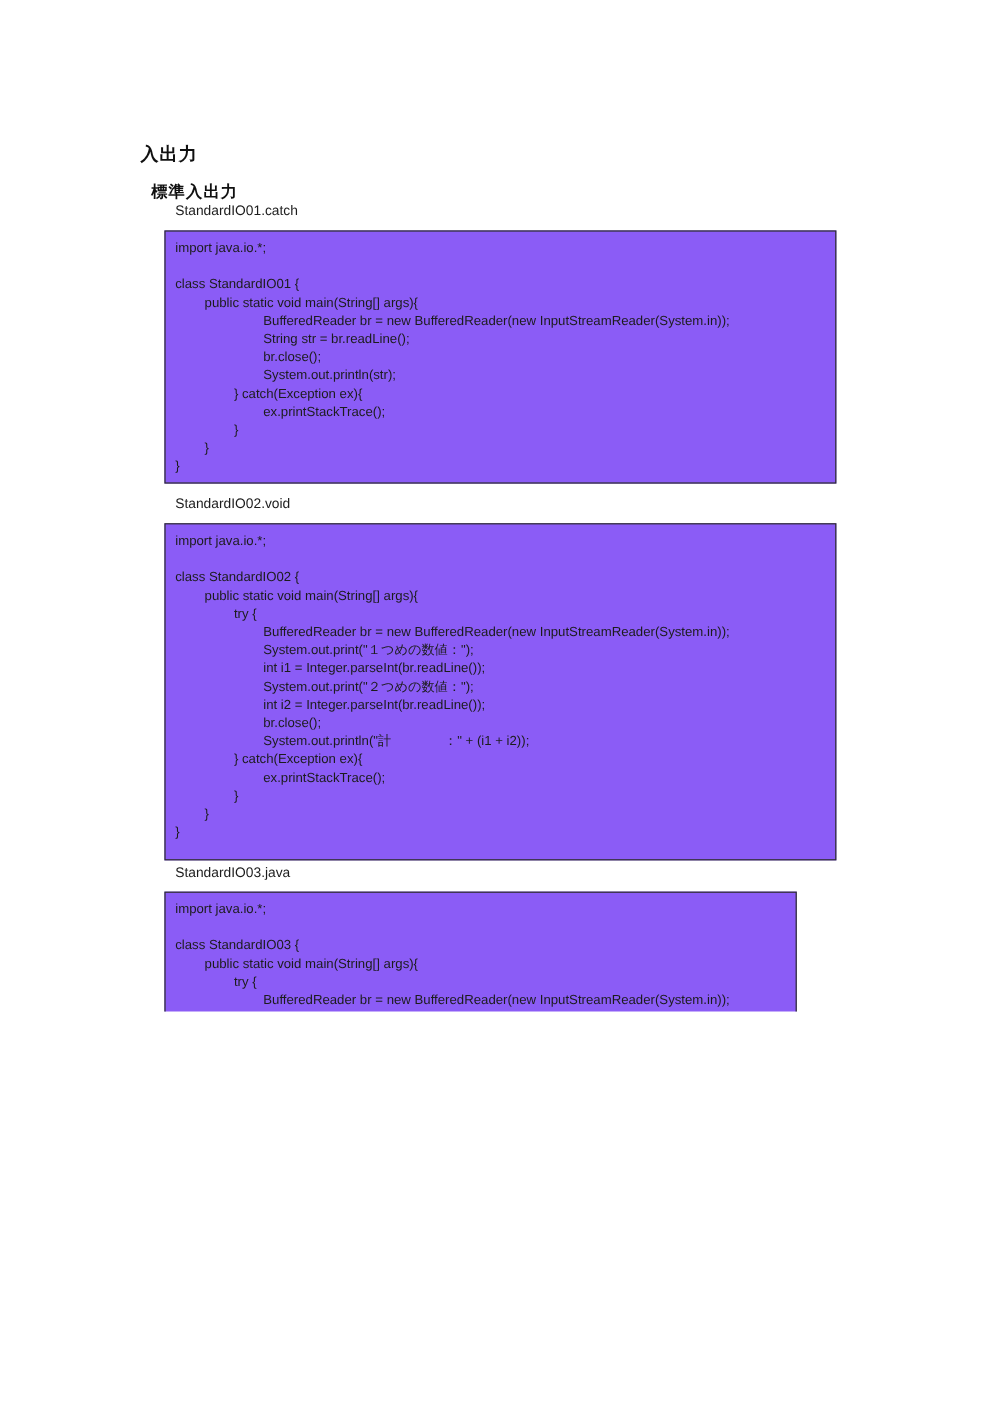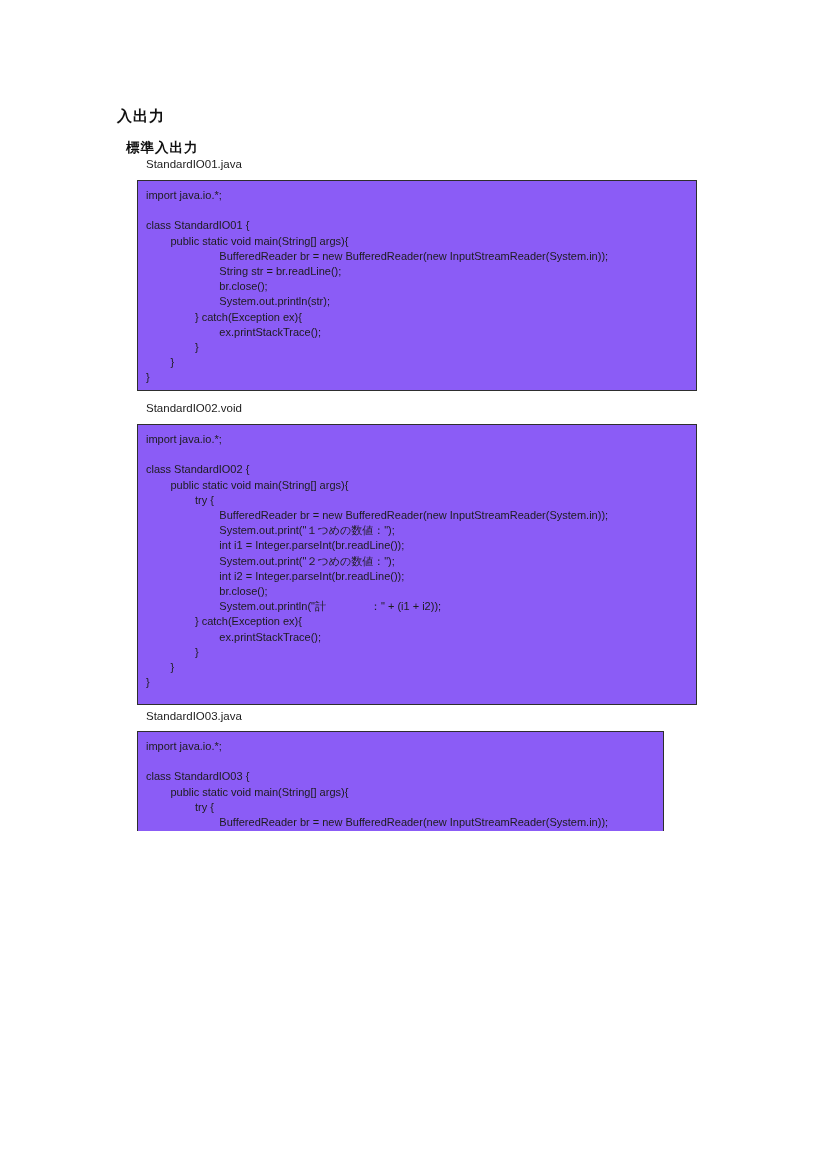--- a/index.html
+++ b/index.html
@@ -1,18 +1,18 @@
 <!DOCTYPE html>
 <html><head>
 <meta charset="utf-8">
 <style>
   * { margin:0; padding:0; box-sizing:border-box; }
   html,body { background:#ffffff; }
   .page {
-    position:relative; width:827px; height:831px; margin:0 auto;
+    position:relative; width:827px; height:831px; margin:12px auto;
     background:#ffffff; overflow:hidden;
     font-family:"Liberation Sans","DejaVu Sans",sans-serif; color:#1c1c1c;
   }
   .doc-title {
     position:absolute; left:117px; top:107px;
     font-size:15px; font-weight:bold; color:#101010; letter-spacing:1px;
   }
   .section-title {
     position:absolute; left:126px; top:139px;
     font-size:13.5px; font-weight:bold; color:#101010; letter-spacing:1px;
@@ -41,21 +41,21 @@
 </style>
 </head>
 <body>
 
 <div class="page">
 
   <div class="doc-title">入出力</div>
 
   <div class="section-title">標準入出力</div>
 
-  <div id="listing1-label" class="listing-label">StandardIO01.java</div>
+  <div id="listing1-label" class="listing-label">StandardIO01.catch</div>
   <pre id="listing1-code" class="code-box">import java.io.*;
 
 class StandardIO01 {
 	public static void main(String[] args){
 			BufferedReader br = new BufferedReader(new InputStreamReader(System.in));
 			String str = br.readLine();
 			br.close();
 			System.out.println(str);
 		} catch(Exception ex){
 			ex.printStackTrace();

